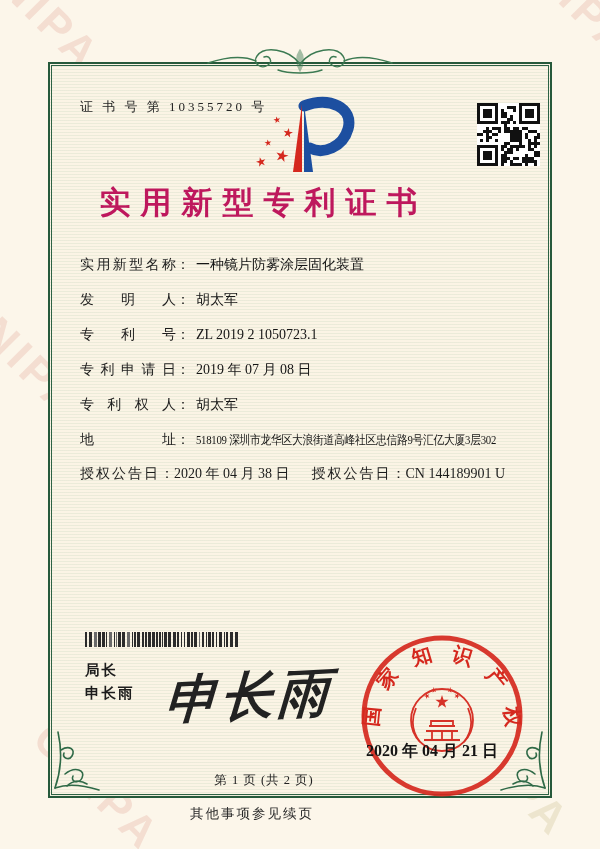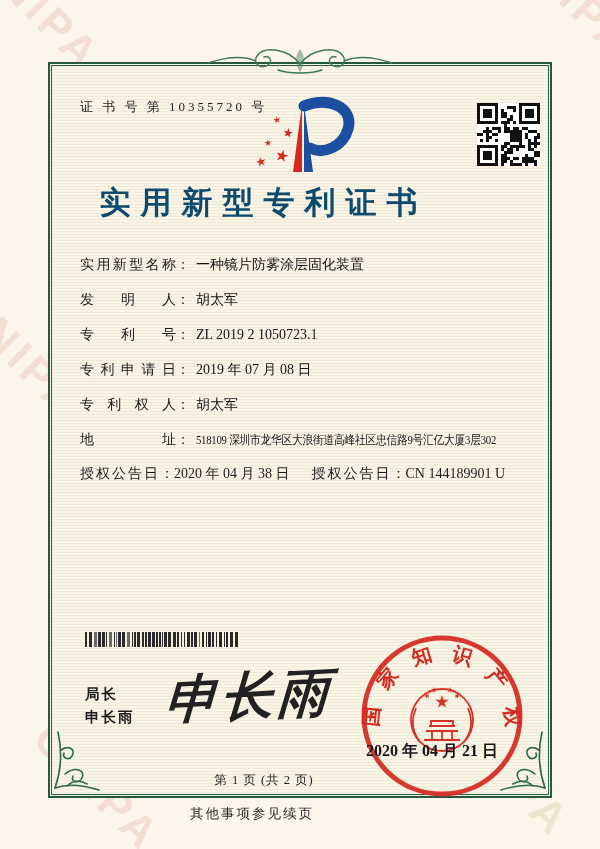--- a/index.html
+++ b/index.html
@@ -37,21 +37,21 @@
 
   .cert-no{
     position:absolute; left:80px; top:98px;
     font-size:13px; letter-spacing:3px; color:#252525;
   }
   .logo{position:absolute; left:230px; top:96px; width:140px; height:84px;}
   .qr{position:absolute; left:477px; top:103px; width:63px; height:63px;}
 
   .title{
     position:absolute; left:0; top:182px; width:527px; text-align:center;
-    font-size:31px; font-weight:600; letter-spacing:10px; color:#0c4a6e;
+    font-size:31px; font-weight:600; letter-spacing:10px; color:#be185d;
   }
 
   .fields{position:absolute; left:80px; top:256px; width:440px;}
   .field-row{height:35px; font-size:14px; white-space:nowrap;}
   .field-label{
     display:inline-block; width:96px; text-align:justify; text-align-last:justify;
     color:#1d1d1d; vertical-align:top;
   }
   .field-colon{display:inline-block; margin-right:6px;}
   .field-value{color:#151515;}
@@ -65,21 +65,21 @@
   .grant-label{display:inline-block; letter-spacing:2px;}
 
   .body-text{
     position:absolute; left:80px; top:491px; width:440px;
     font-size:13.5px; line-height:19px; color:#222;
   }
   .body-text p{margin:0; text-indent:2em; text-align:justify;}
 
   .barcode{position:absolute; left:85px; top:632px; width:156px; height:15px;}
 
-  .officer{position:absolute; left:85px; top:683px; font-size:14.5px; font-weight:600; line-height:23px; letter-spacing:2px;}
+  .officer{position:absolute; left:85px; top:659px; font-size:14.5px; font-weight:600; line-height:23px; letter-spacing:2px;}
   .signature{
     position:absolute; left:165px; top:662px; width:170px;
     font-size:52px; font-weight:bold; font-style:italic; color:#222;
     transform:rotate(-3deg) skewX(-6deg); letter-spacing:4px; white-space:nowrap;
   }
 
   .seal{position:absolute; left:356px; top:630px; width:172px; height:172px;}
   .seal-date{
     position:absolute; left:366px; top:741px; width:130px;
     font-size:16px; font-weight:bold; color:#141414; letter-spacing:0px; white-space:nowrap;

